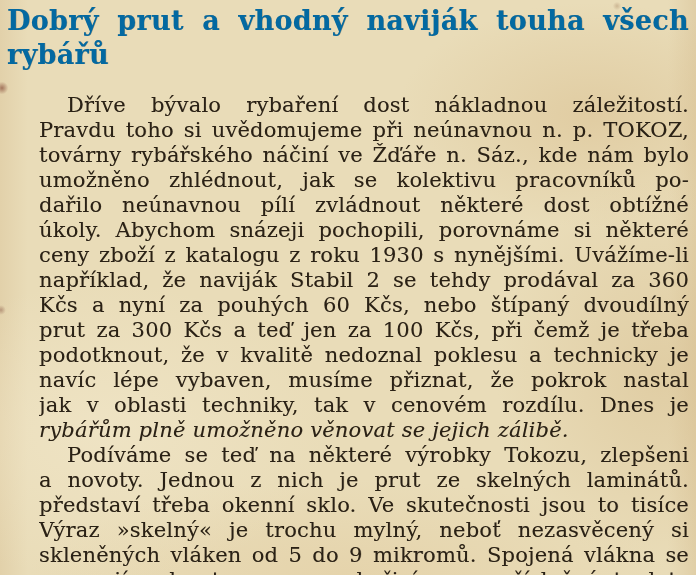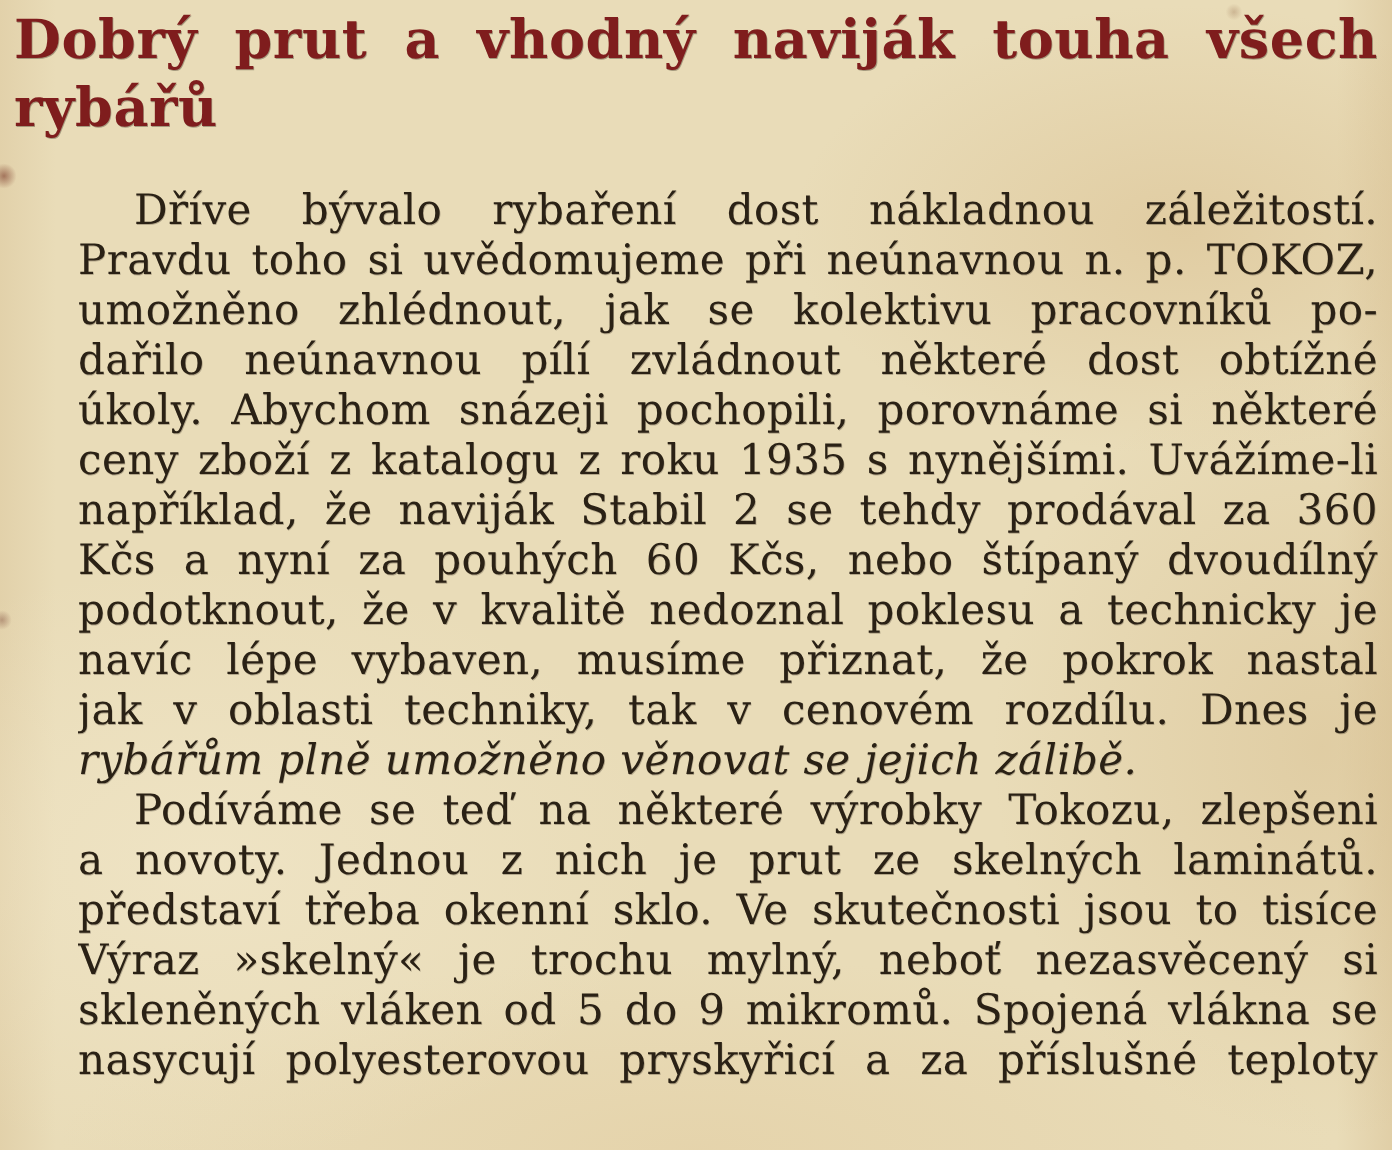--- a/index.html
+++ b/index.html
@@ -28,21 +28,21 @@
   }
   .headline {
     margin: 0 0 21px 0;
     font-size: 27px;
     line-height: 34px;
     font-weight: bold;
     letter-spacing: 0.3px;
     text-align: justify;
     text-align-last: justify;
     white-space: normal;
-    color: #7f1d1d;
+    color: #0369a1;
     text-shadow: 0.4px 0.4px 0 rgba(42,33,21,.35);
   }
   .bodytext {
     font-size: 21px;
   }
   .ln {
     height: 25px;
     line-height: 25px;
     text-align: justify;
     text-align-last: justify;
@@ -57,26 +57,28 @@
 </style>
 </head>
 <body>
 
 <div class="page">
   <h1 class="headline">Dobrý prut a vhodný naviják touha všech rybářů</h1>
 
   <div class="bodytext">
     <div class="ln indent">Dříve bývalo rybaření dost nákladnou záležitostí.</div>
     <div class="ln">Pravdu toho si uvědomujeme při neúnavnou n. p. TOKOZ,</div>
+    <div class="ln">továrny rybářského náčiní ve Žďáře n. Sáz., kde nám bylo</div>
     <div class="ln">umožněno zhlédnout, jak se kolektivu pracovníků po-</div>
     <div class="ln">dařilo neúnavnou pílí zvládnout některé dost obtížné</div>
     <div class="ln">úkoly. Abychom snázeji pochopili, porovnáme si některé</div>
-    <div class="ln">ceny zboží z katalogu z roku 1935 s nynějšími. Uvážíme-li</div>
+    <div class="ln">ceny zboží z katalogu z roku 1930 s nynějšími. Uvážíme-li</div>
     <div class="ln">například, že naviják Stabil 2 se tehdy prodával za 360</div>
     <div class="ln">Kčs a nyní za pouhých 60 Kčs, nebo štípaný dvoudílný</div>
+    <div class="ln">prut za 300 Kčs a teď jen za 100 Kčs, při čemž je třeba</div>
     <div class="ln">podotknout, že v kvalitě nedoznal poklesu a technicky je</div>
     <div class="ln">navíc lépe vybaven, musíme přiznat, že pokrok nastal</div>
     <div class="ln">jak v oblasti techniky, tak v cenovém rozdílu. Dnes je</div>
     <div class="ln endpara">rybářům plně umožněno věnovat se jejich zálibě.</div>
     <div class="ln indent">Podíváme se teď na některé výrobky Tokozu, zlepšeni</div>
     <div class="ln">a novoty. Jednou z nich je prut ze skelných laminátů.</div>
     <div class="ln">představí třeba okenní sklo. Ve skutečnosti jsou to tisíce</div>
     <div class="ln">Výraz »skelný« je trochu mylný, neboť nezasvěcený si</div>
     <div class="ln">skleněných vláken od 5 do 9 mikromů. Spojená vlákna se</div>
     <div class="ln">nasycují polyesterovou pryskyřicí a za příslušné teploty</div>

